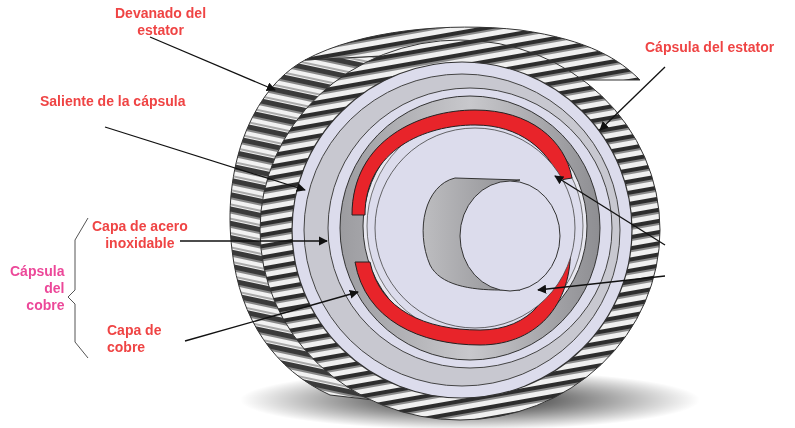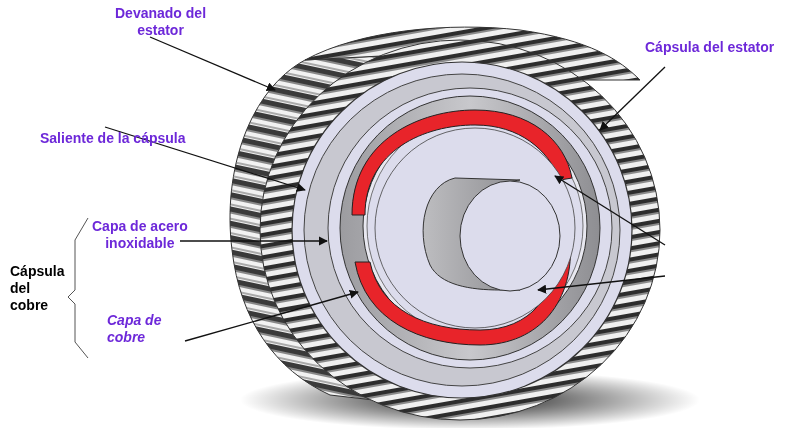--- a/index.html
+++ b/index.html
@@ -1,20 +1,20 @@
 <!DOCTYPE html>
 <html><head>
 <meta charset="utf-8">
 <style>
   html, body { margin:0; padding:0; background:#ffffff; }
   body { width:795px; height:428px; position:relative; overflow:hidden; font-family:"Liberation Sans", sans-serif; }
   #diagram { position:absolute; left:0; top:0; width:795px; height:428px; }
-  .label { position:absolute; font-weight:bold; font-size:14px; line-height:17px; color:#6d28d9; text-align:center; white-space:nowrap; }
+  .label { position:absolute; font-weight:bold; font-size:14px; line-height:17px; color:#ef4444; text-align:center; white-space:nowrap; }
   .label.left { text-align:left; }
-  .group-label { position:absolute; font-weight:bold; font-size:14px; line-height:17px; color:#000000; text-align:left; }
+  .group-label { position:absolute; font-weight:bold; font-size:14px; line-height:17px; color:#ec4899; text-align:right; }
 </style>
 </head>
 <body>
 
 <svg id="diagram" viewBox="0 0 795 428" xmlns="http://www.w3.org/2000/svg">
   <defs>
     <pattern id="stripes" patternUnits="userSpaceOnUse" width="14" height="14" patternTransform="rotate(12)">
       <rect width="14" height="14" fill="#f2f2f2"></rect>
       <rect y="0" width="14" height="5" fill="#3a3a3a"></rect>
       <rect y="5" width="14" height="2" fill="#888"></rect>
@@ -77,34 +77,34 @@
   </g>
 
   <path d="M88 218 L 75 240 L 75 290 L 68 297 L 75 304 L 75 342 L 88 358" fill="none" stroke="#555" stroke-width="1"></path>
 </svg>
 
 <div class="label" style="left:115px; top:5px;">
   <div>Devanado del</div>
   <div>estator</div>
 </div>
 
-<div class="label" style="left:40px; top:93px;margin-top:37px;">
+<div class="label" style="left:40px; top:93px;">
   <div>Saliente de la cápsula</div>
 </div>
 
 <div class="label" style="left:645px; top:39px;">
   <div>Cápsula del estator</div>
 </div>
 
 <div class="label" style="left:92px; top:218px;">
   <div>Capa de acero</div>
   <div>inoxidable</div>
 </div>
 
-<div class="label left" style="left:107px; top:312px;font-style:italic;">
+<div class="label left" style="left:107px; top:322px;">
   <div>Capa de</div>
   <div>cobre</div>
 </div>
 
 <div class="label" style="left:670px; top:240px;">
 </div>
 
 <div class="group-label" style="left:10px; top:263px;">
   <div>Cápsula</div>
   <div>del</div>

